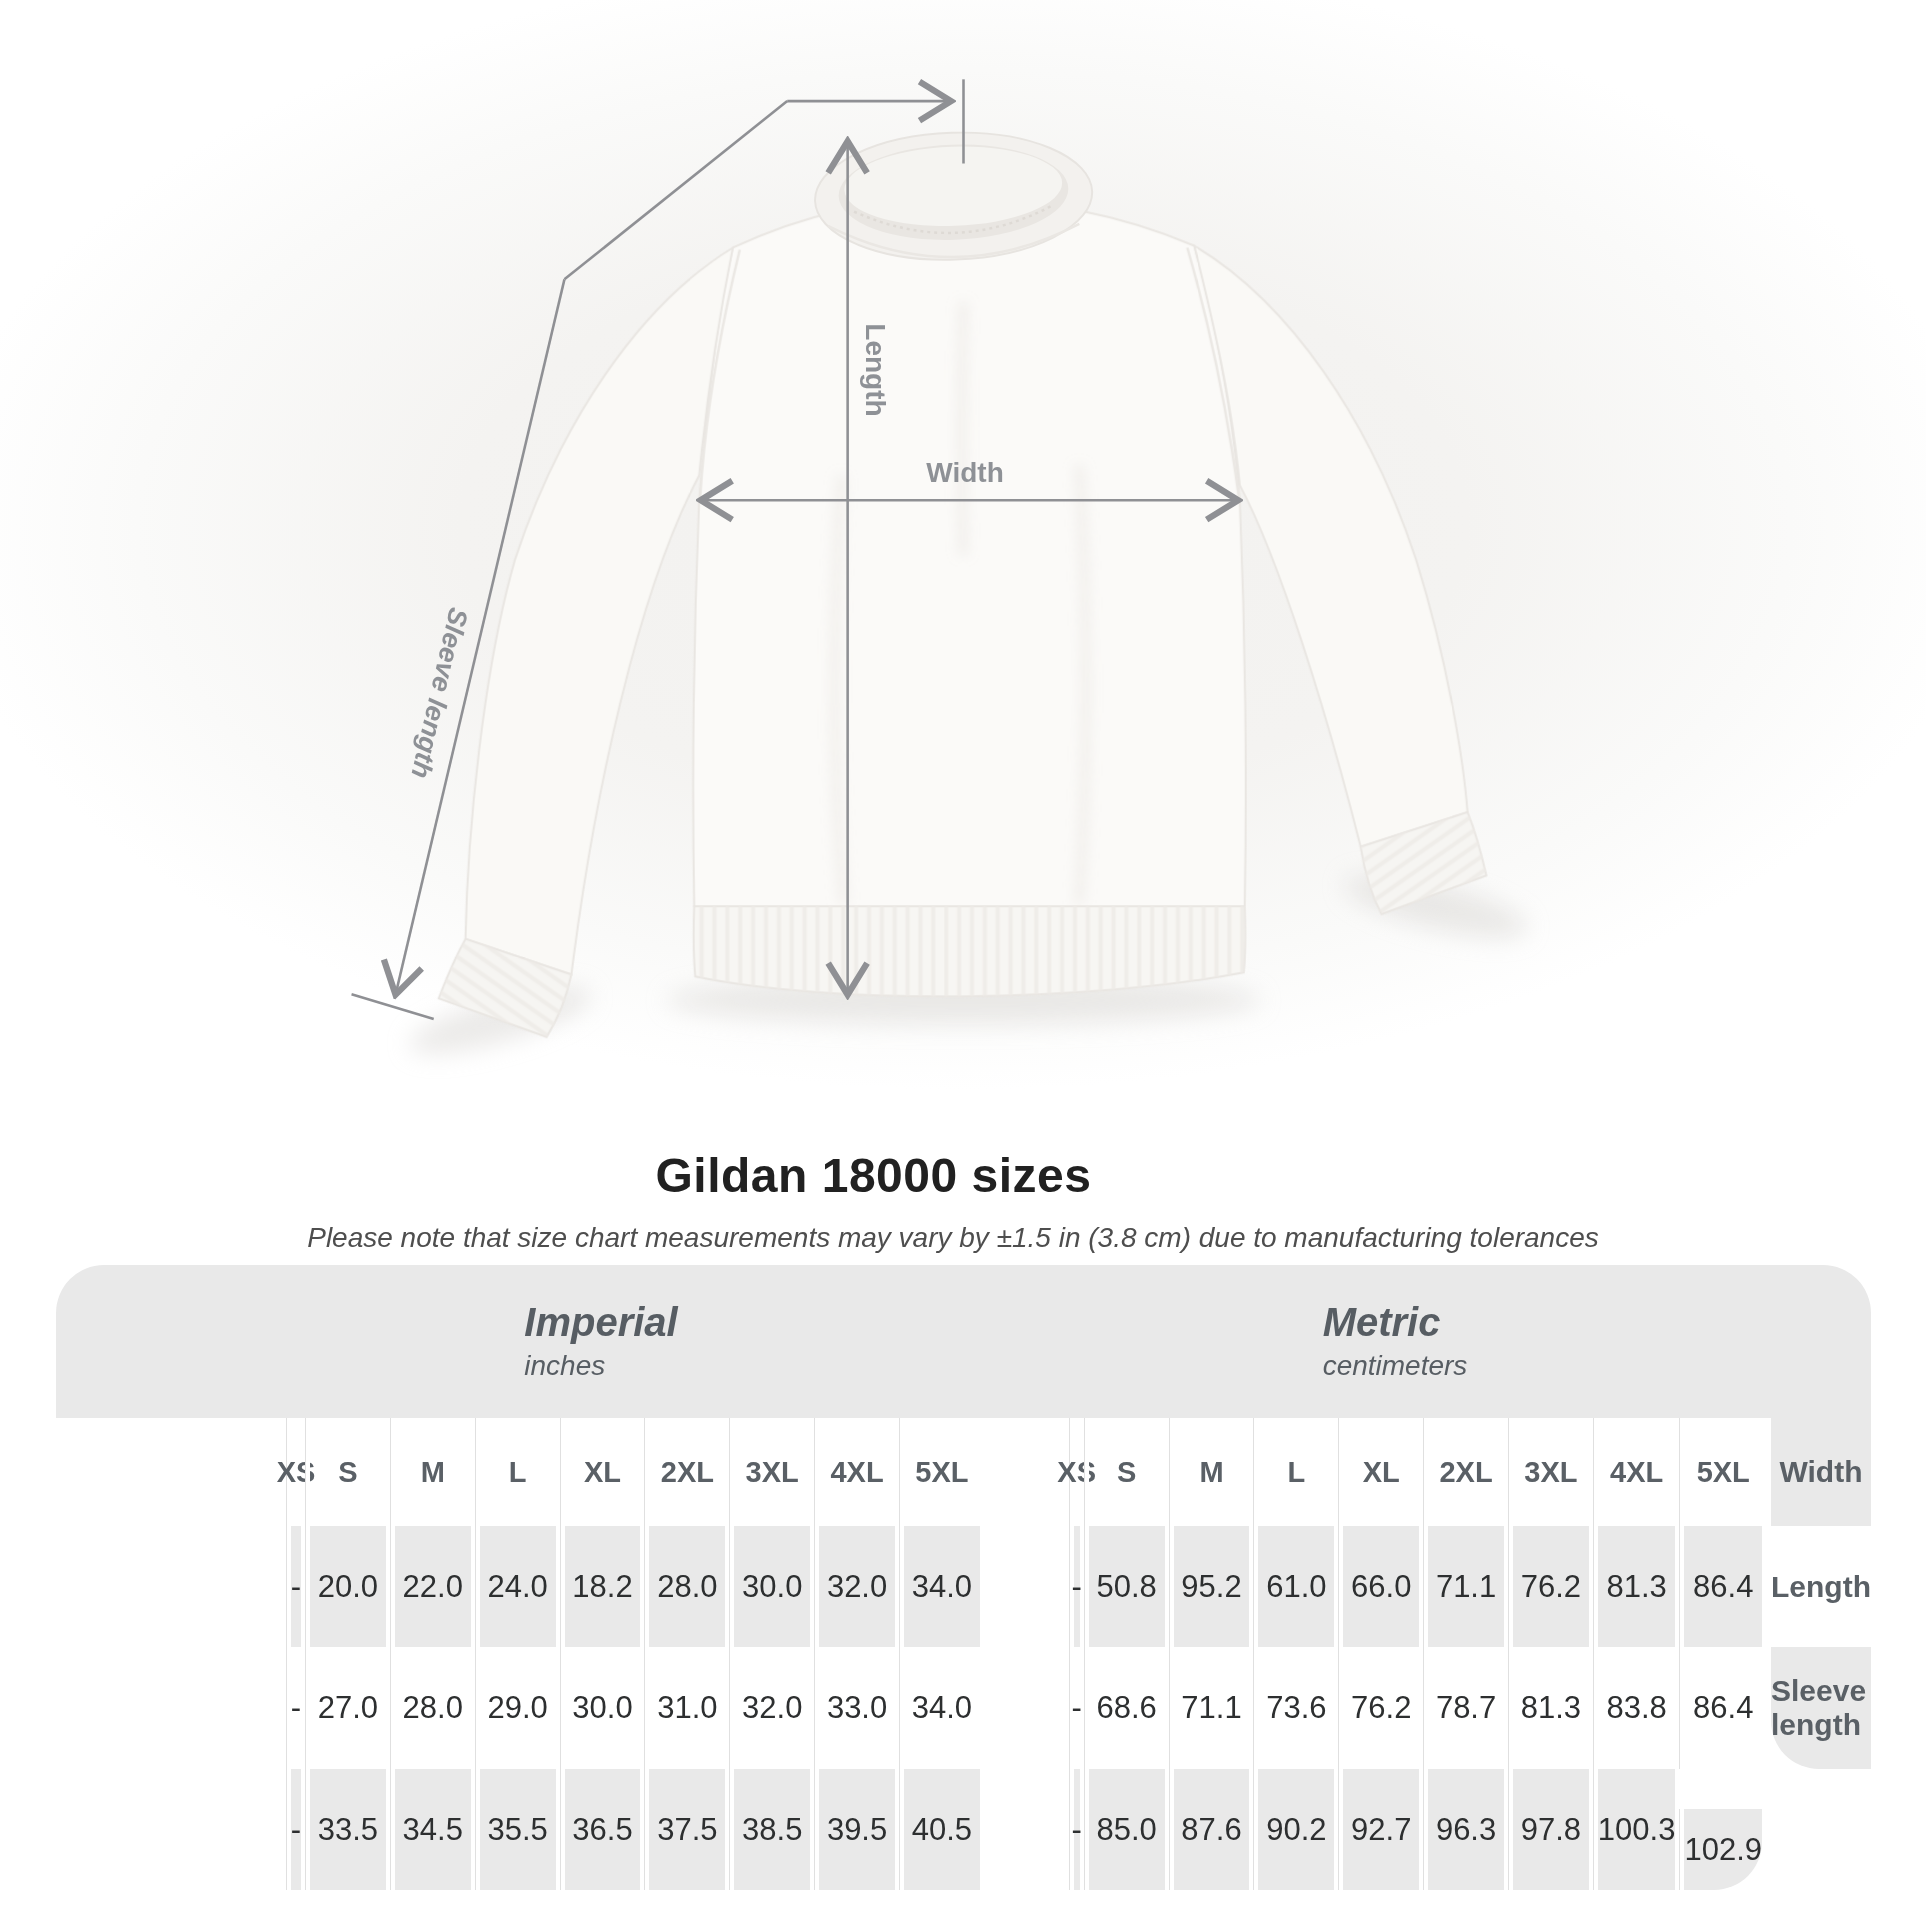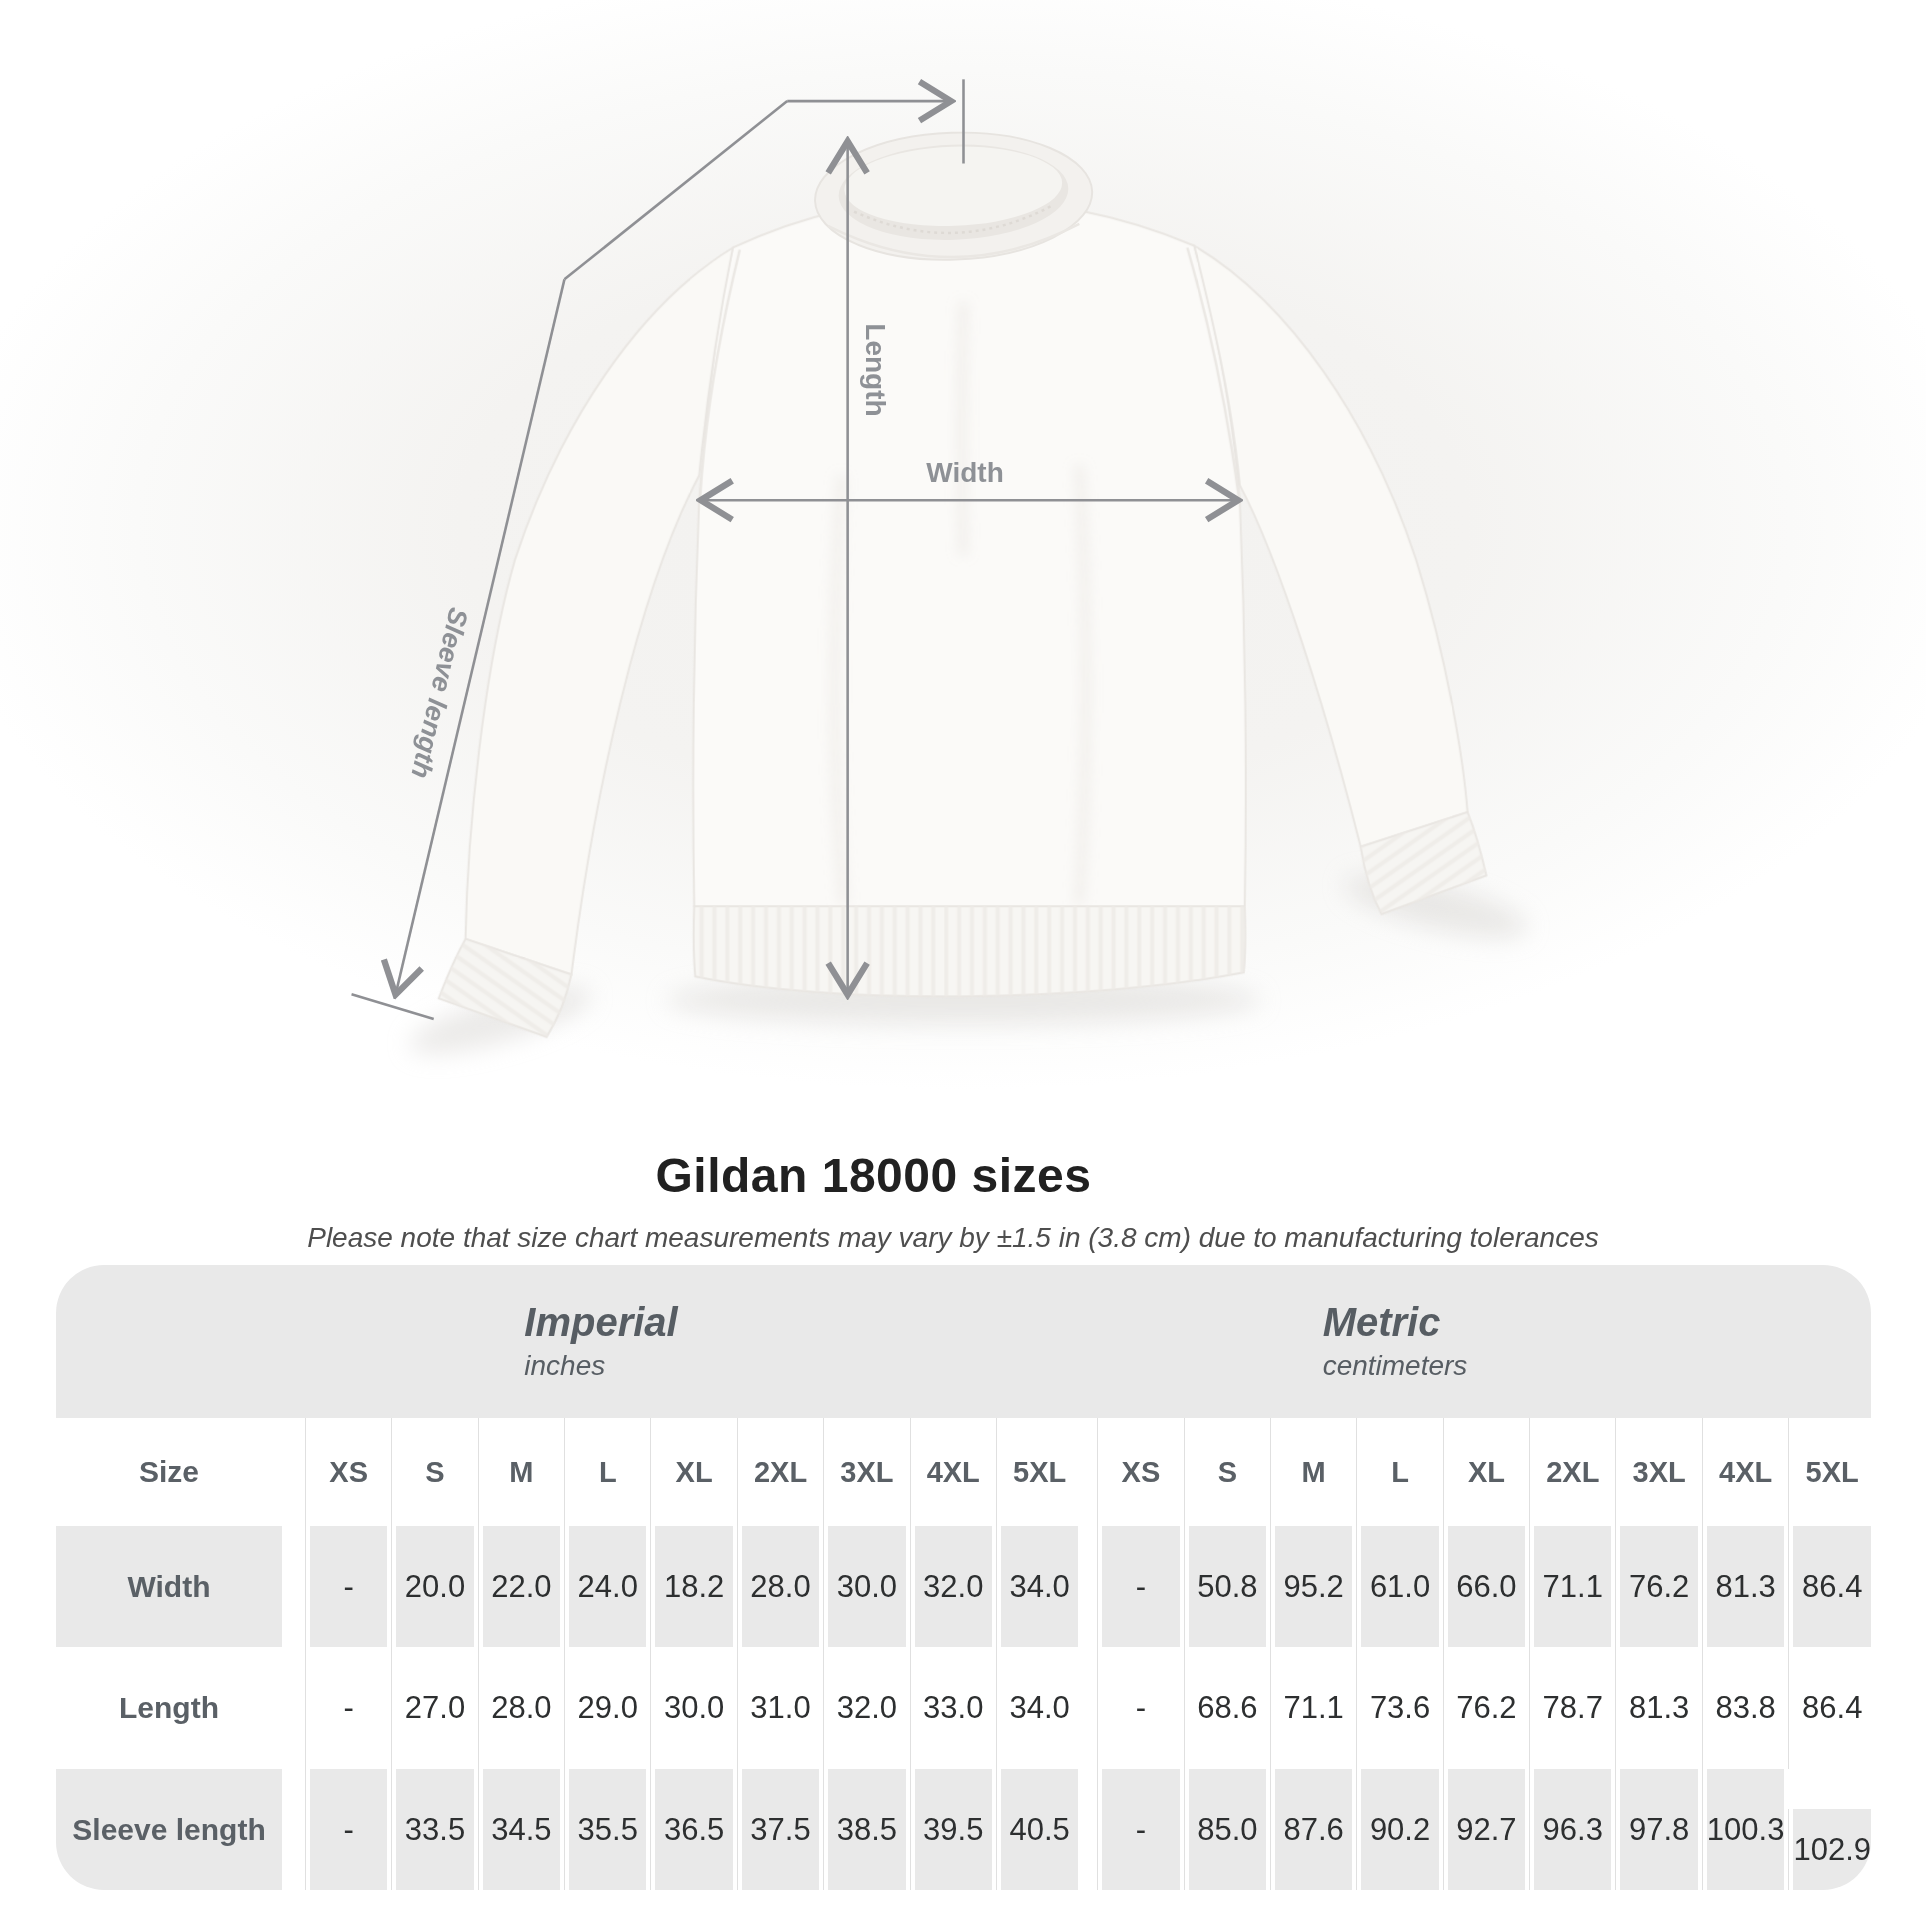--- a/index.html
+++ b/index.html
@@ -151,21 +151,20 @@
         <div class="band-label imperial">
           <div class="bl-title">Imperial</div>
           <div class="bl-unit">inches</div>
         </div>
         <div class="band-label metric">
           <div class="bl-title">Metric</div>
           <div class="bl-unit">centimeters</div>
         </div>
       </div>
 
-    <div class="cell lbl">Size</div>
         <div class="spacer"></div>
         <div class="cell hdr sep">XS</div>
         <div class="cell hdr sep">S</div>
         <div class="cell hdr sep">M</div>
         <div class="cell hdr sep">L</div>
         <div class="cell hdr sep">XL</div>
         <div class="cell hdr sep">2XL</div>
         <div class="cell hdr sep">3XL</div>
         <div class="cell hdr sep">4XL</div>
         <div class="cell hdr sep">5XL</div>

